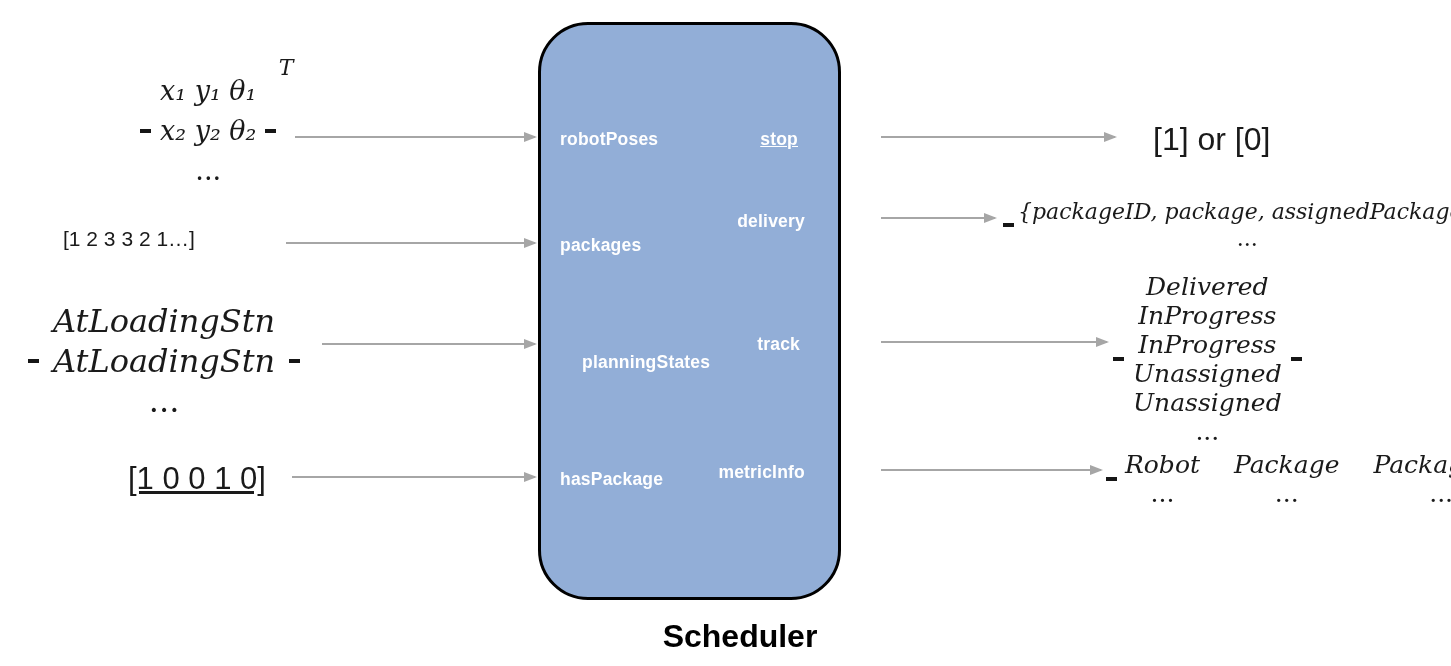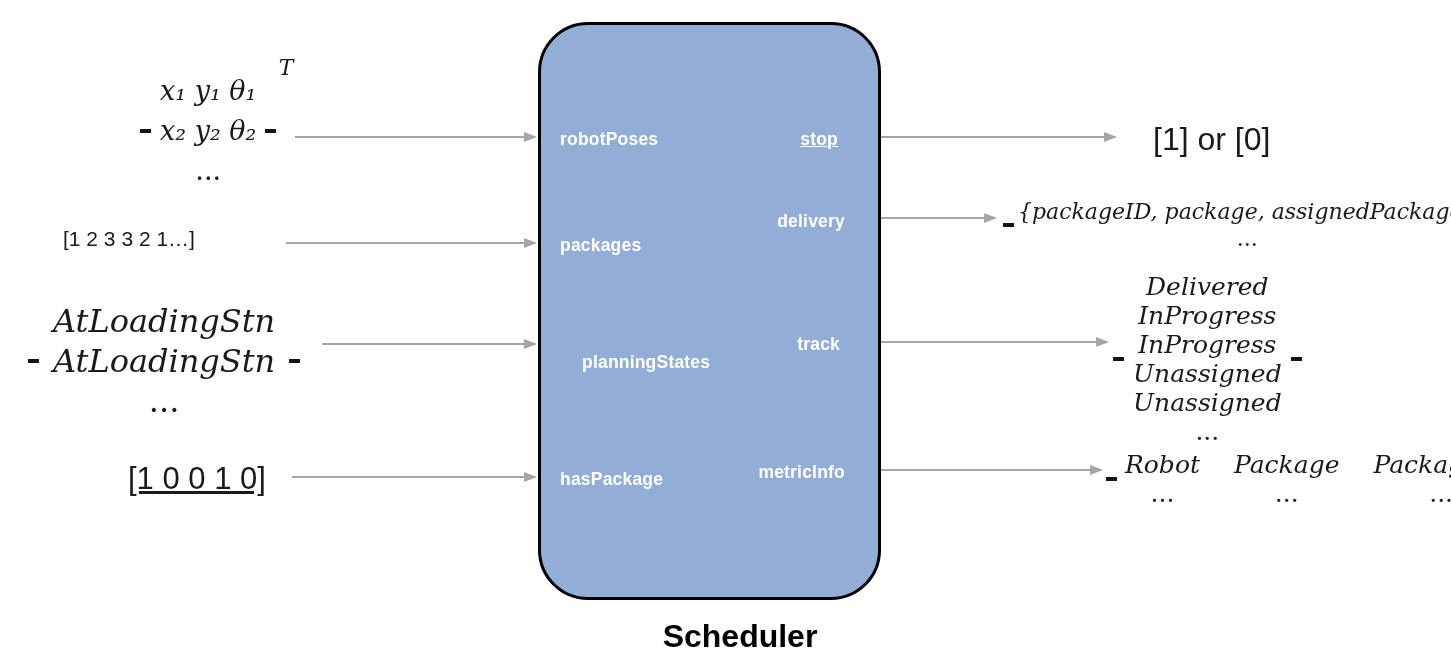--- a/index.html
+++ b/index.html
@@ -2,21 +2,21 @@
 <html style="--block-fill: #92AED7; --block-border: #000000; --arrow: #A6A6A6; --port-text: #FFFFFF;"><head>
 <meta charset="utf-8">
 <style>
   html,body{margin:0;padding:0;background:#fff;}
   .stage{
     position:relative;width:1451px;height:666px;background:#fff;overflow:hidden;
     font-family:"Liberation Sans", sans-serif;color:#1a1a1a;
   }
   
   .block{
-    position:absolute;left:538px;top:22px;width:343px;height:578px;
+    position:absolute;left:538px;top:22px;width:303px;height:578px;
     box-sizing:border-box;background:var(--block-fill,#92AED7);
     border:3px solid var(--block-border,#000);border-radius:50px;
   }
   .port{
     position:absolute;font-weight:bold;font-size:17.5px;
     color:var(--port-text,#fff);letter-spacing:.2px;white-space:nowrap;
   }
   .port.in{left:19px;}
   .port.out{text-align:right;}
   .block-title{

